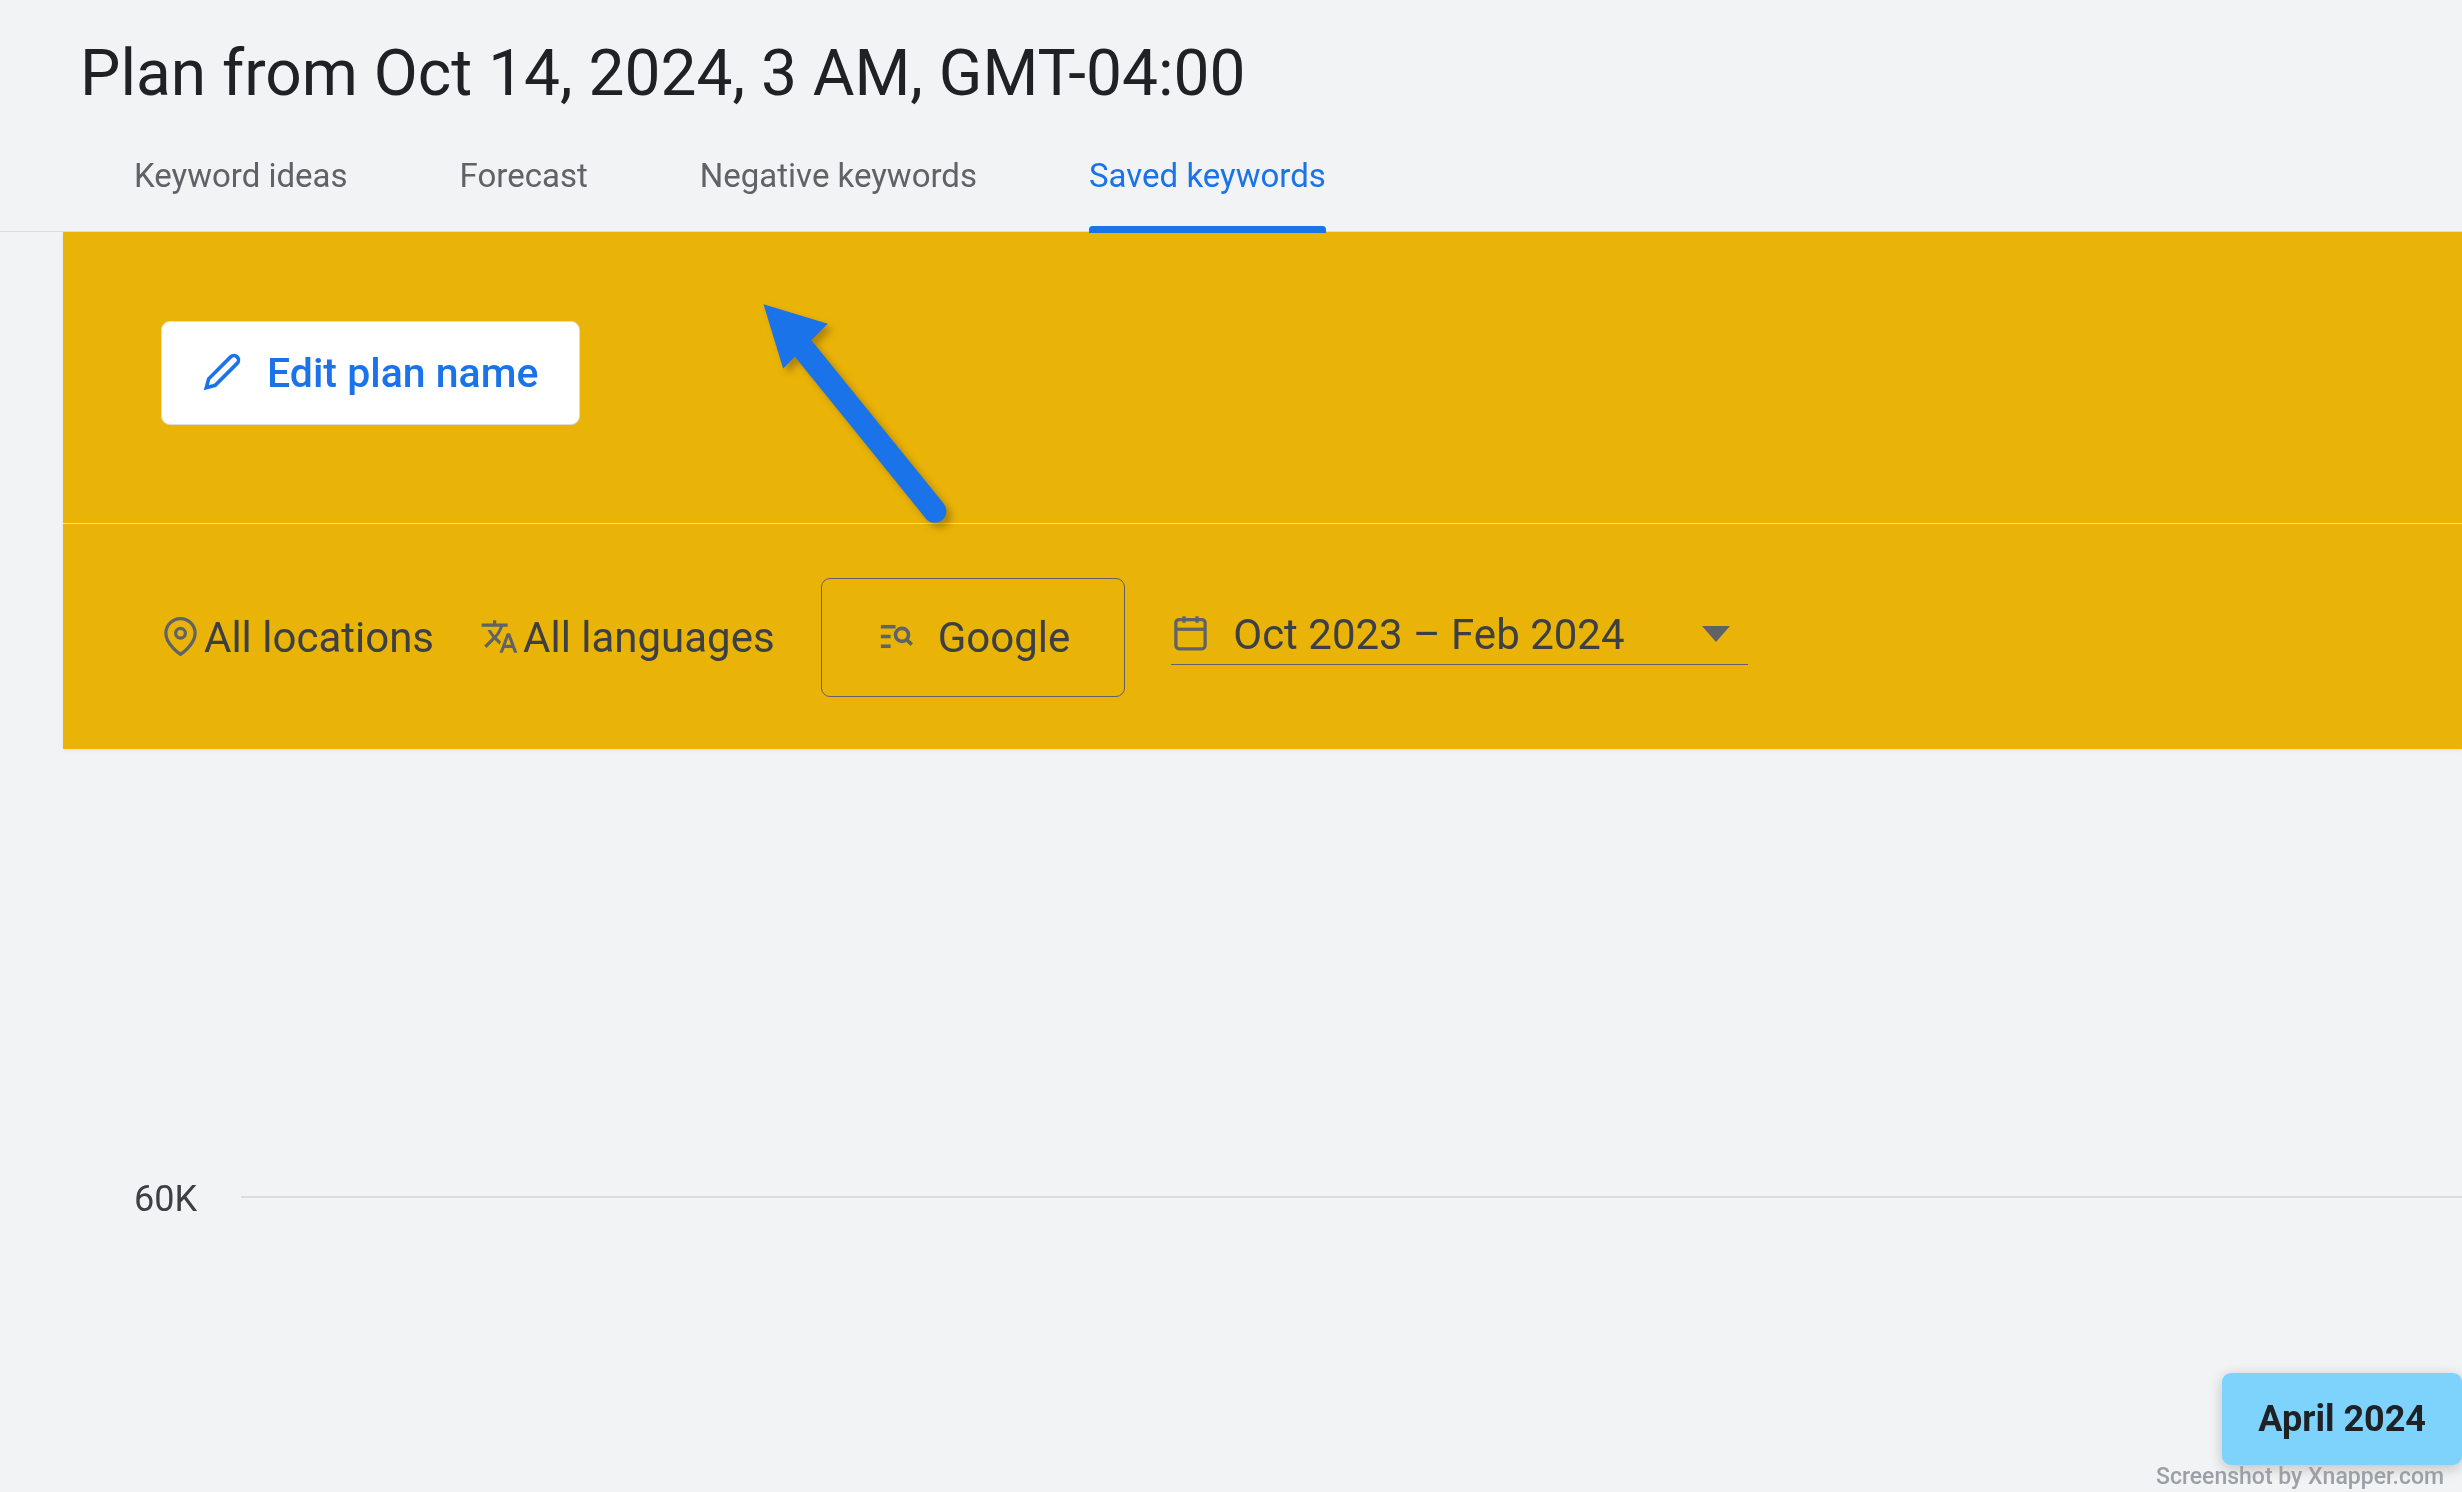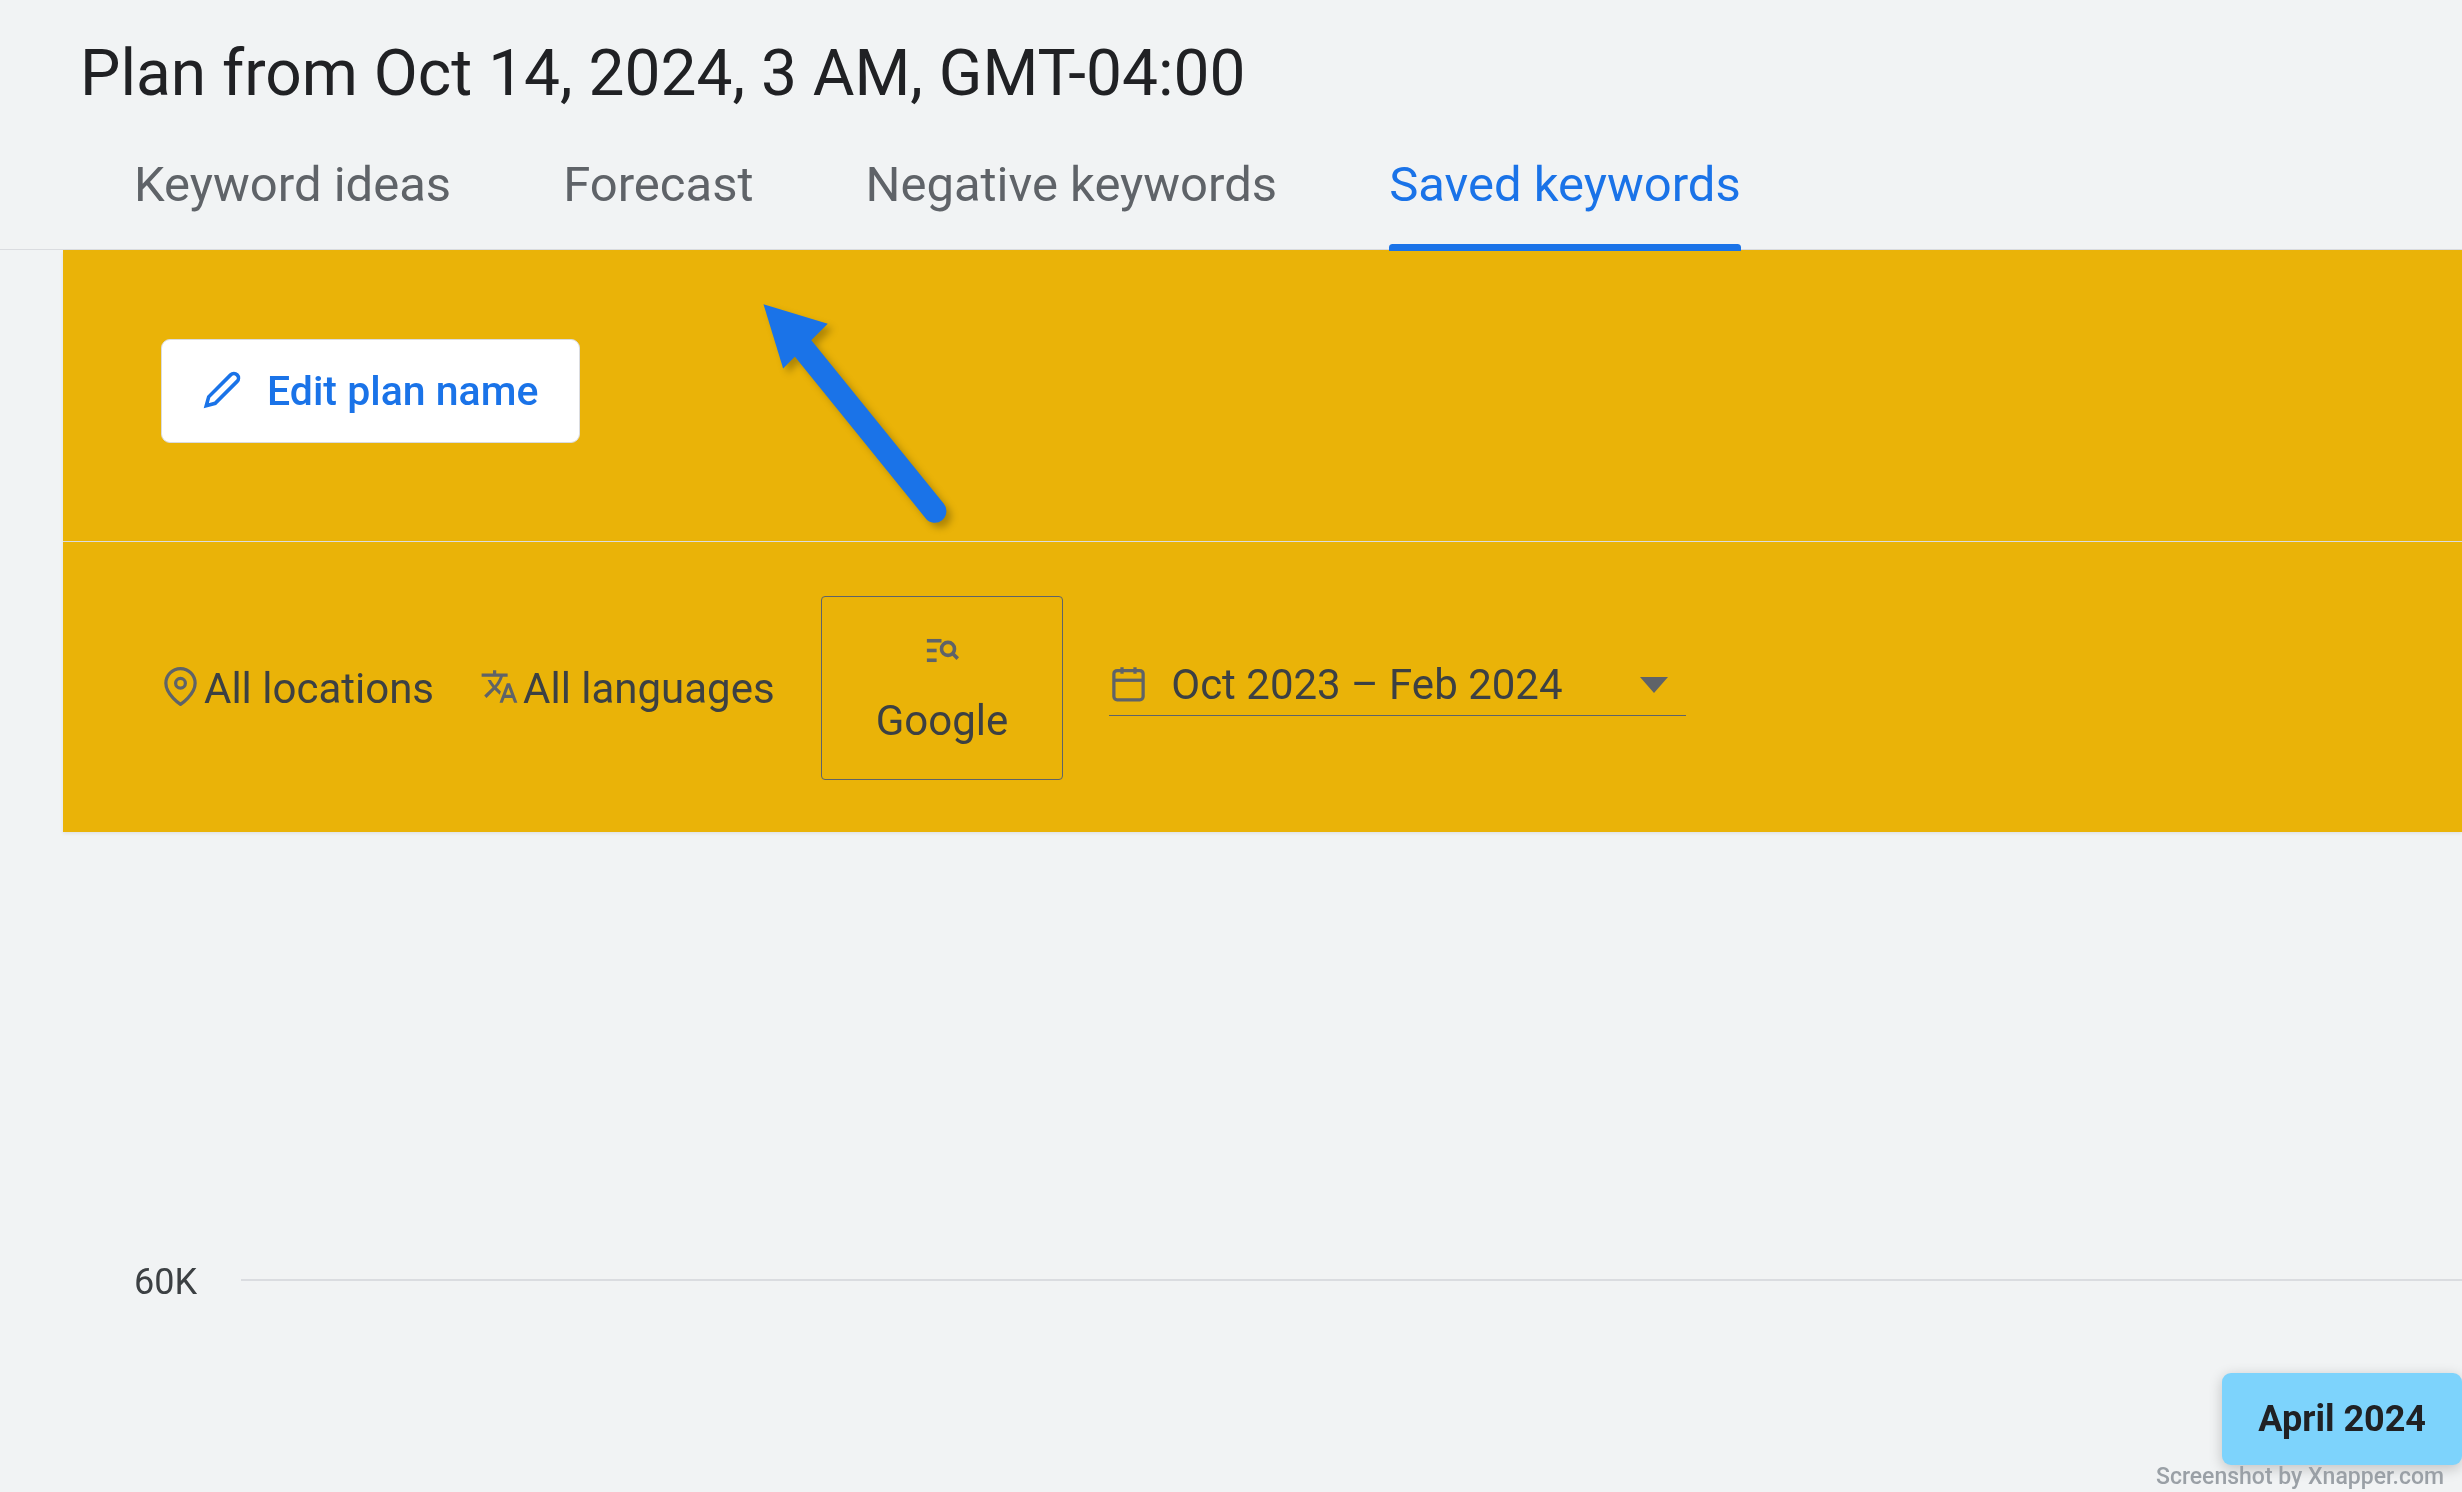--- a/index.html
+++ b/index.html
@@ -25,21 +25,21 @@
     }
     
     .tabs-container {
       border-bottom: 1.8px solid #dadce0;
       padding-left: 134px;
       display: flex;
       gap: 112px;
     }
     
     .tab {
-      font-size: 49px;
+      font-size: 33px;
       color: #5f6368;
       padding-bottom: 36px;
       cursor: pointer;
       position: relative;
     }
     
     .tab.active {
       color: #1a73e8;
     }
     
@@ -106,26 +106,25 @@
       height: 39px;
     }
     
     .filter-text {
       font-size: 42px;
       color: #3c4043;
     }
     
     .filter-boxed {
       border: 1.8px solid #5f6368;
-      border-radius: 4px;
+      border-radius: 9px;
       padding: 34px 54px;
       display: flex;
       align-items: center;
       gap: 23px;
-      flex-direction: column;
     }
     
     .filter-boxed svg {
       width: 39px;
       height: 39px;
     }
     
     .date-filter {
       display: flex;
       align-items: center;

